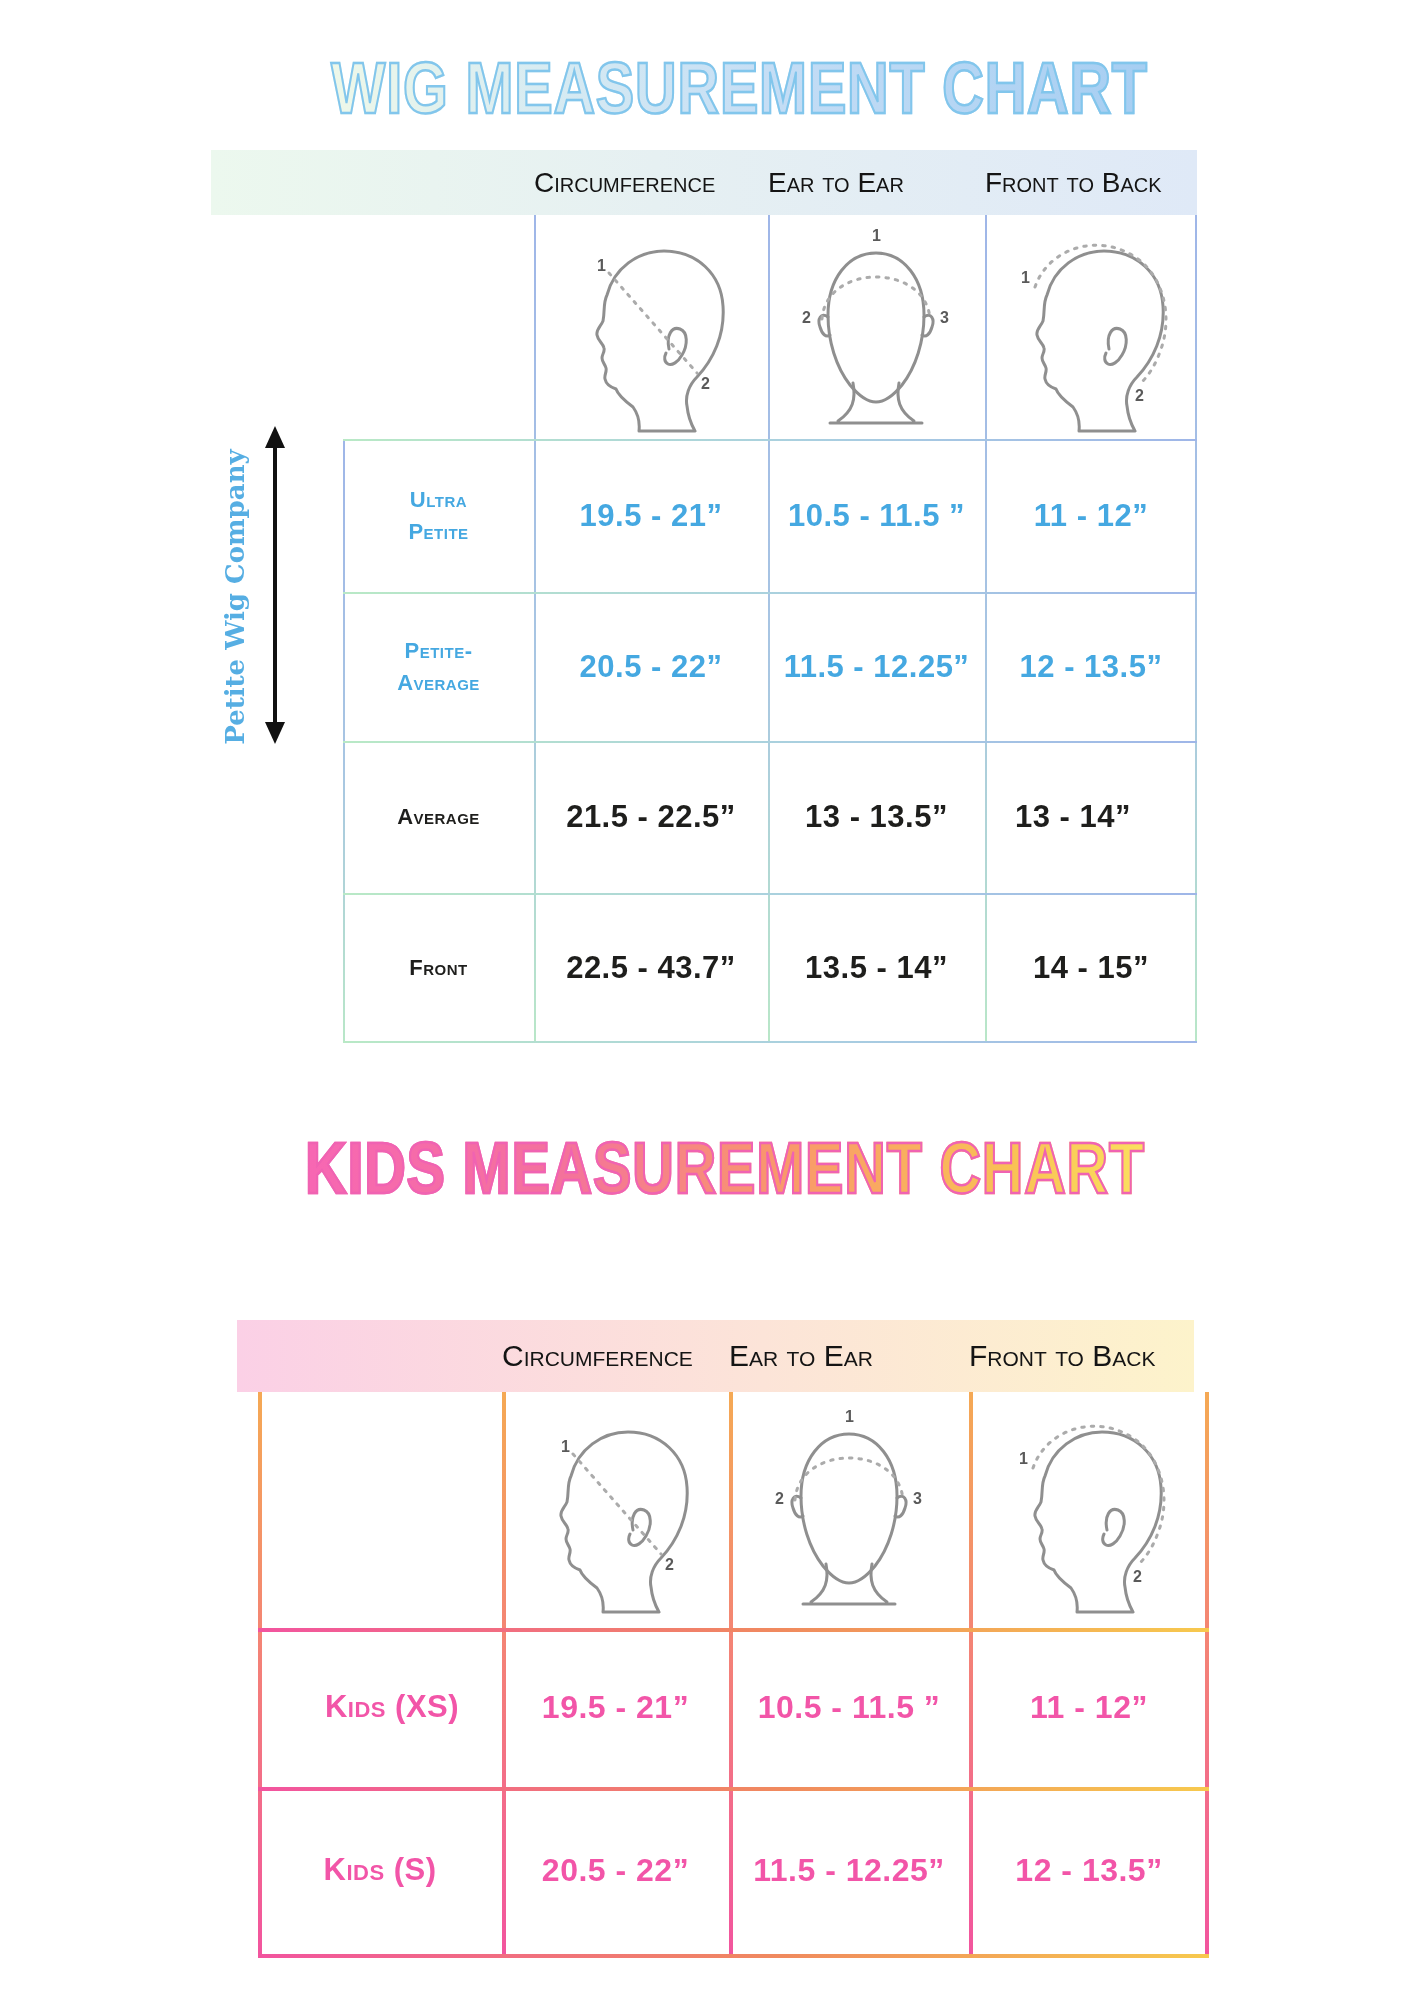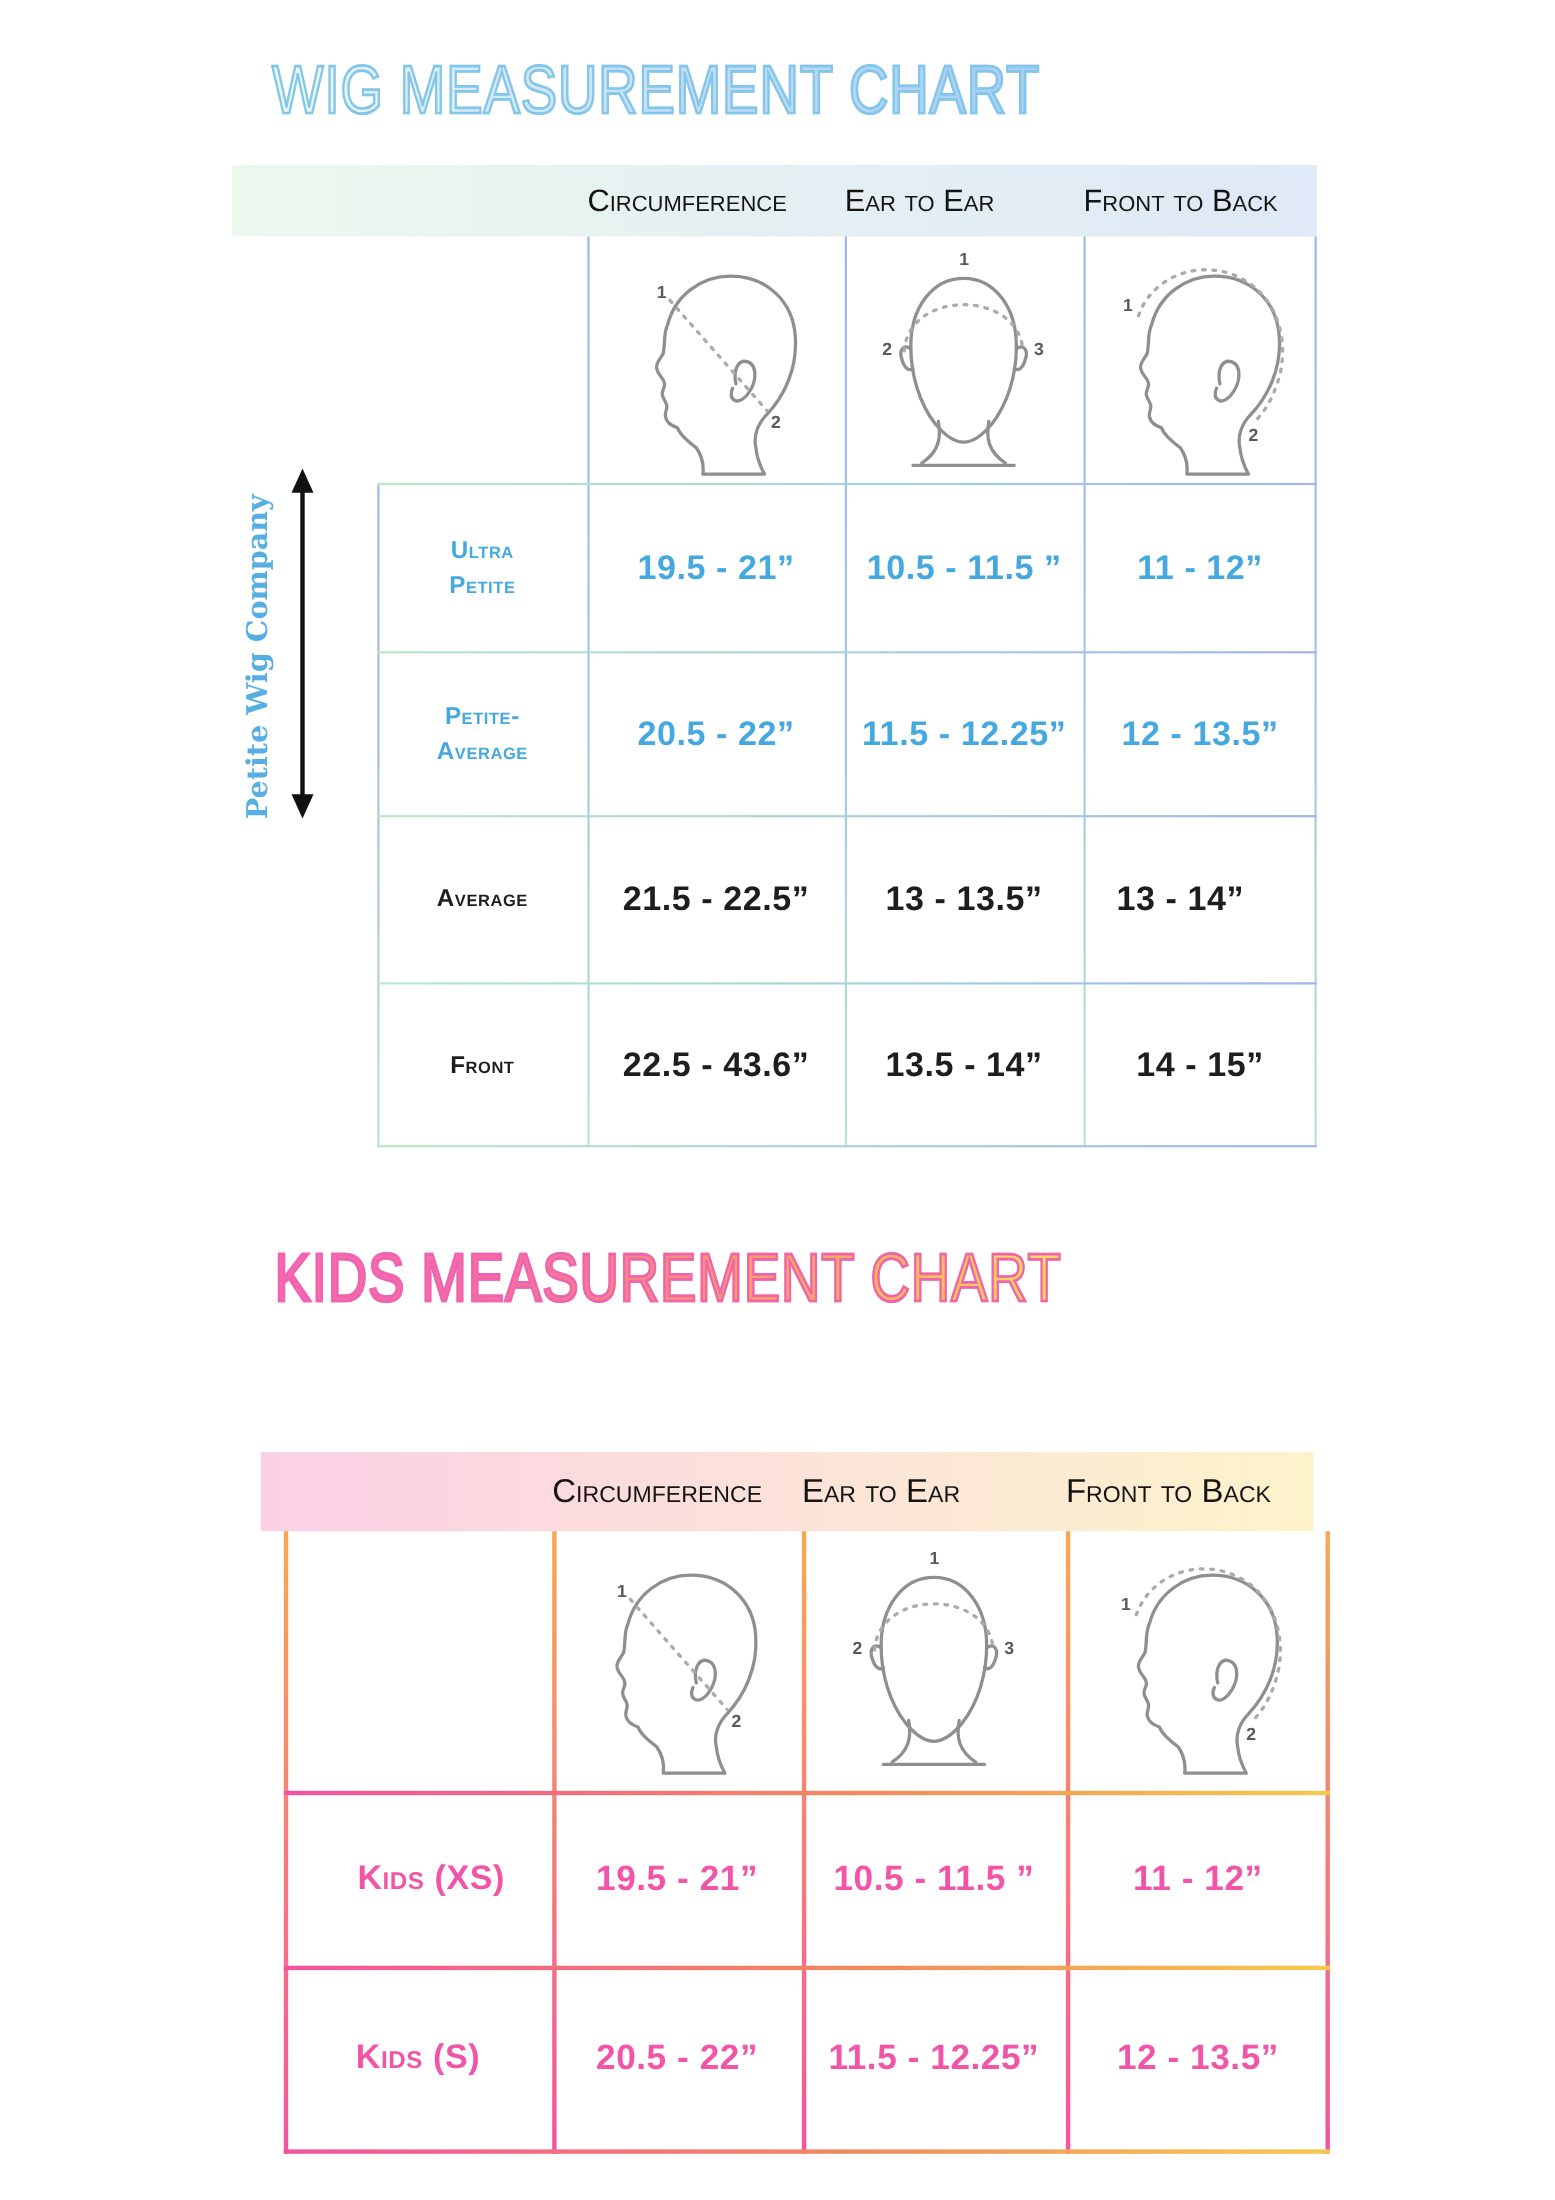--- a/index.html
+++ b/index.html
@@ -1,21 +1,21 @@
 <!DOCTYPE html>
 <html><head>
 <meta charset="utf-8">
 <style>
   html,body { margin:0; padding:0; background:#ffffff; }
   #page {
     position:relative; width:1414px; height:2000px; background:#ffffff;
     font-family:"Liberation Sans", sans-serif; overflow:hidden;
   }
   
-  .big-title { position:absolute; text-align:left; font-weight:normal; font-size:62px; line-height:1.0; letter-spacing:1px; white-space:nowrap; }
+  .big-title { position:absolute; text-align:right; font-weight:bold; font-size:72px; line-height:1.0; letter-spacing:1px; white-space:nowrap; }
   .big-title .grad {
     display:inline-block; transform:scaleX(0.80); transform-origin:50% 50%;
     -webkit-background-clip:text; background-clip:text; color:transparent;
   }
   .title-wig { left:160px; top:52px; width:1090px; }
   .title-wig .grad {
     background-image:linear-gradient(90deg,#eef8e9 0%,#d8ecf2 25%,#c4ddf5 55%,#a6cef2 100%);
     -webkit-text-stroke:2.5px #82c6ec;
   }
   .title-kids { left:160px; top:1132px; width:1090px; }
@@ -144,21 +144,21 @@
     <div class="cell value blue" style="left:985px;top:439px;width:212px;height:153px;">11 - 12”</div>
 
     <div class="cell value blue" style="left:534px;top:592px;width:234px;height:149px;">20.5 - 22”</div>
     <div class="cell value blue" style="left:768px;top:592px;width:217px;height:149px;">11.5 - 12.25”</div>
     <div class="cell value blue" style="left:985px;top:592px;width:212px;height:149px;">12 - 13.5”</div>
 
     <div class="cell value dark" style="left:534px;top:741px;width:234px;height:152px;">21.5 - 22.5”</div>
     <div class="cell value dark" style="left:768px;top:741px;width:217px;height:152px;">13 - 13.5”</div>
     <div class="cell value dark" style="left:985px;top:741px;width:176px;height:152px;">13 - 14”</div>
 
-    <div class="cell value dark" style="left:534px;top:893px;width:234px;height:150px;">22.5 - 43.6”</div>
+    <div class="cell value dark" style="left:534px;top:893px;width:234px;height:150px;">22.5 - 43.7”</div>
     <div class="cell value dark" style="left:768px;top:893px;width:217px;height:150px;">13.5 - 14”</div>
     <div class="cell value dark" style="left:985px;top:893px;width:212px;height:150px;">14 - 15”</div>
   </div>
 
   <svg class="range-arrow" viewBox="0 0 36 318">
     <line x1="18" y1="16" x2="18" y2="302" stroke="#111111" stroke-width="4"></line>
     <polygon points="18,0 8,22 28,22" fill="#111111"></polygon>
     <polygon points="18,318 8,296 28,296" fill="#111111"></polygon>
   </svg>
   <div class="side-label">Petite Wig Company</div>

